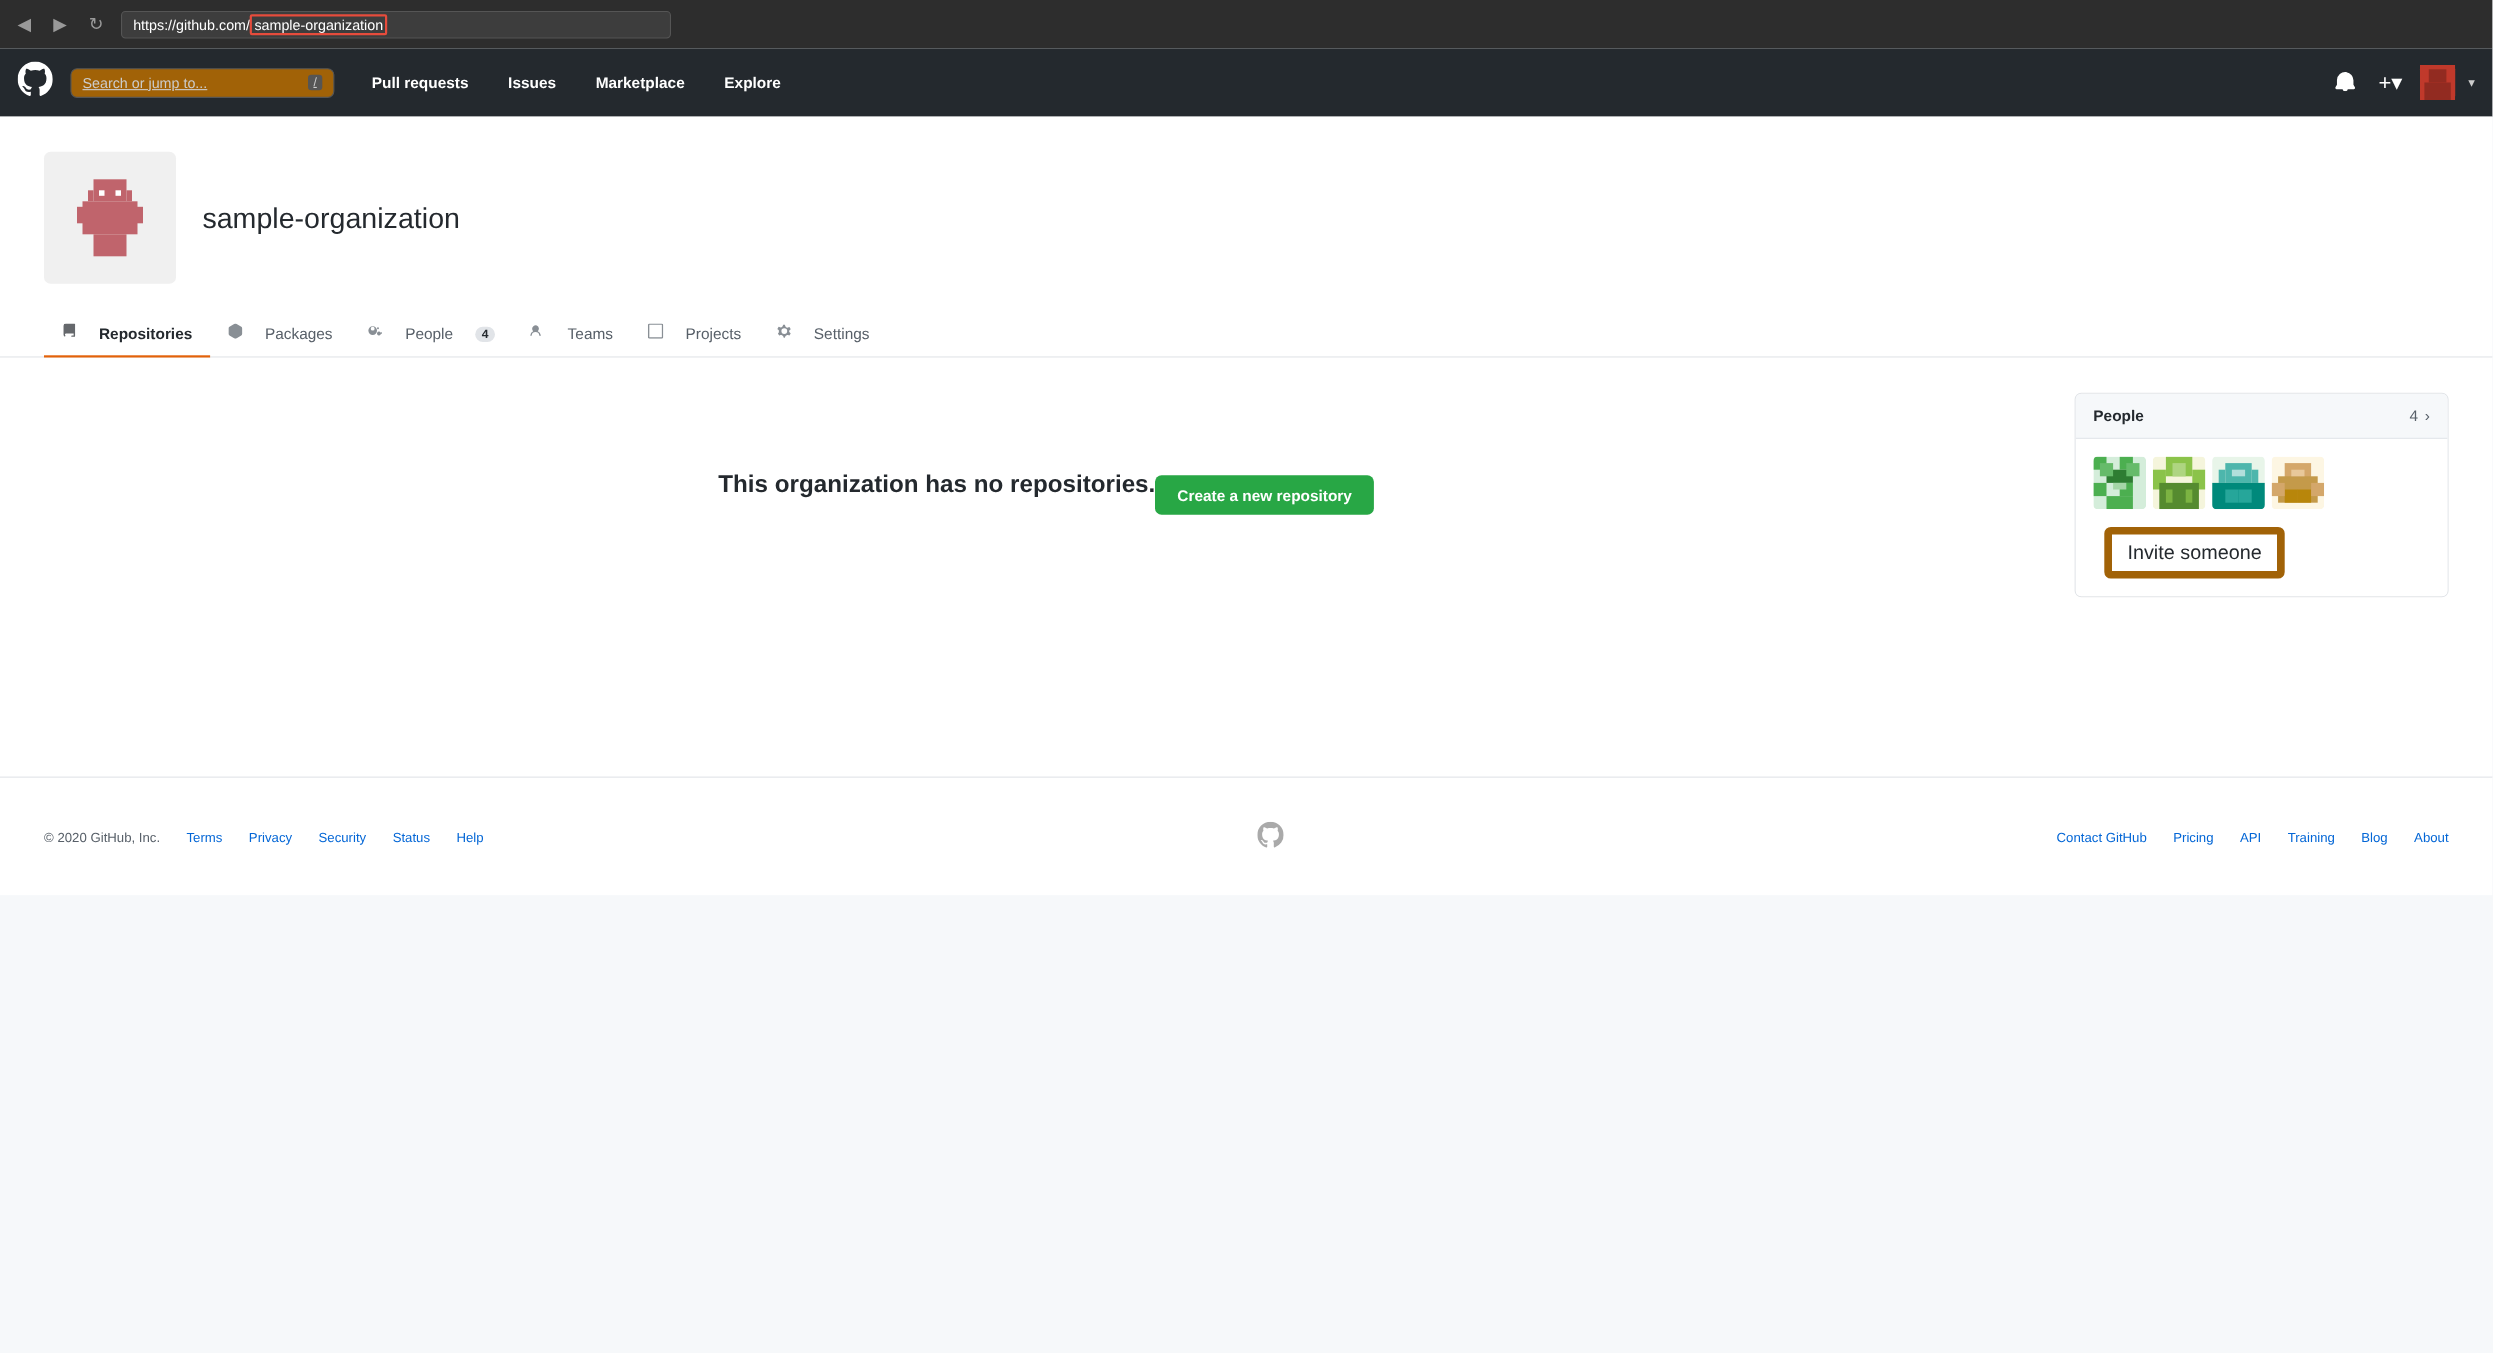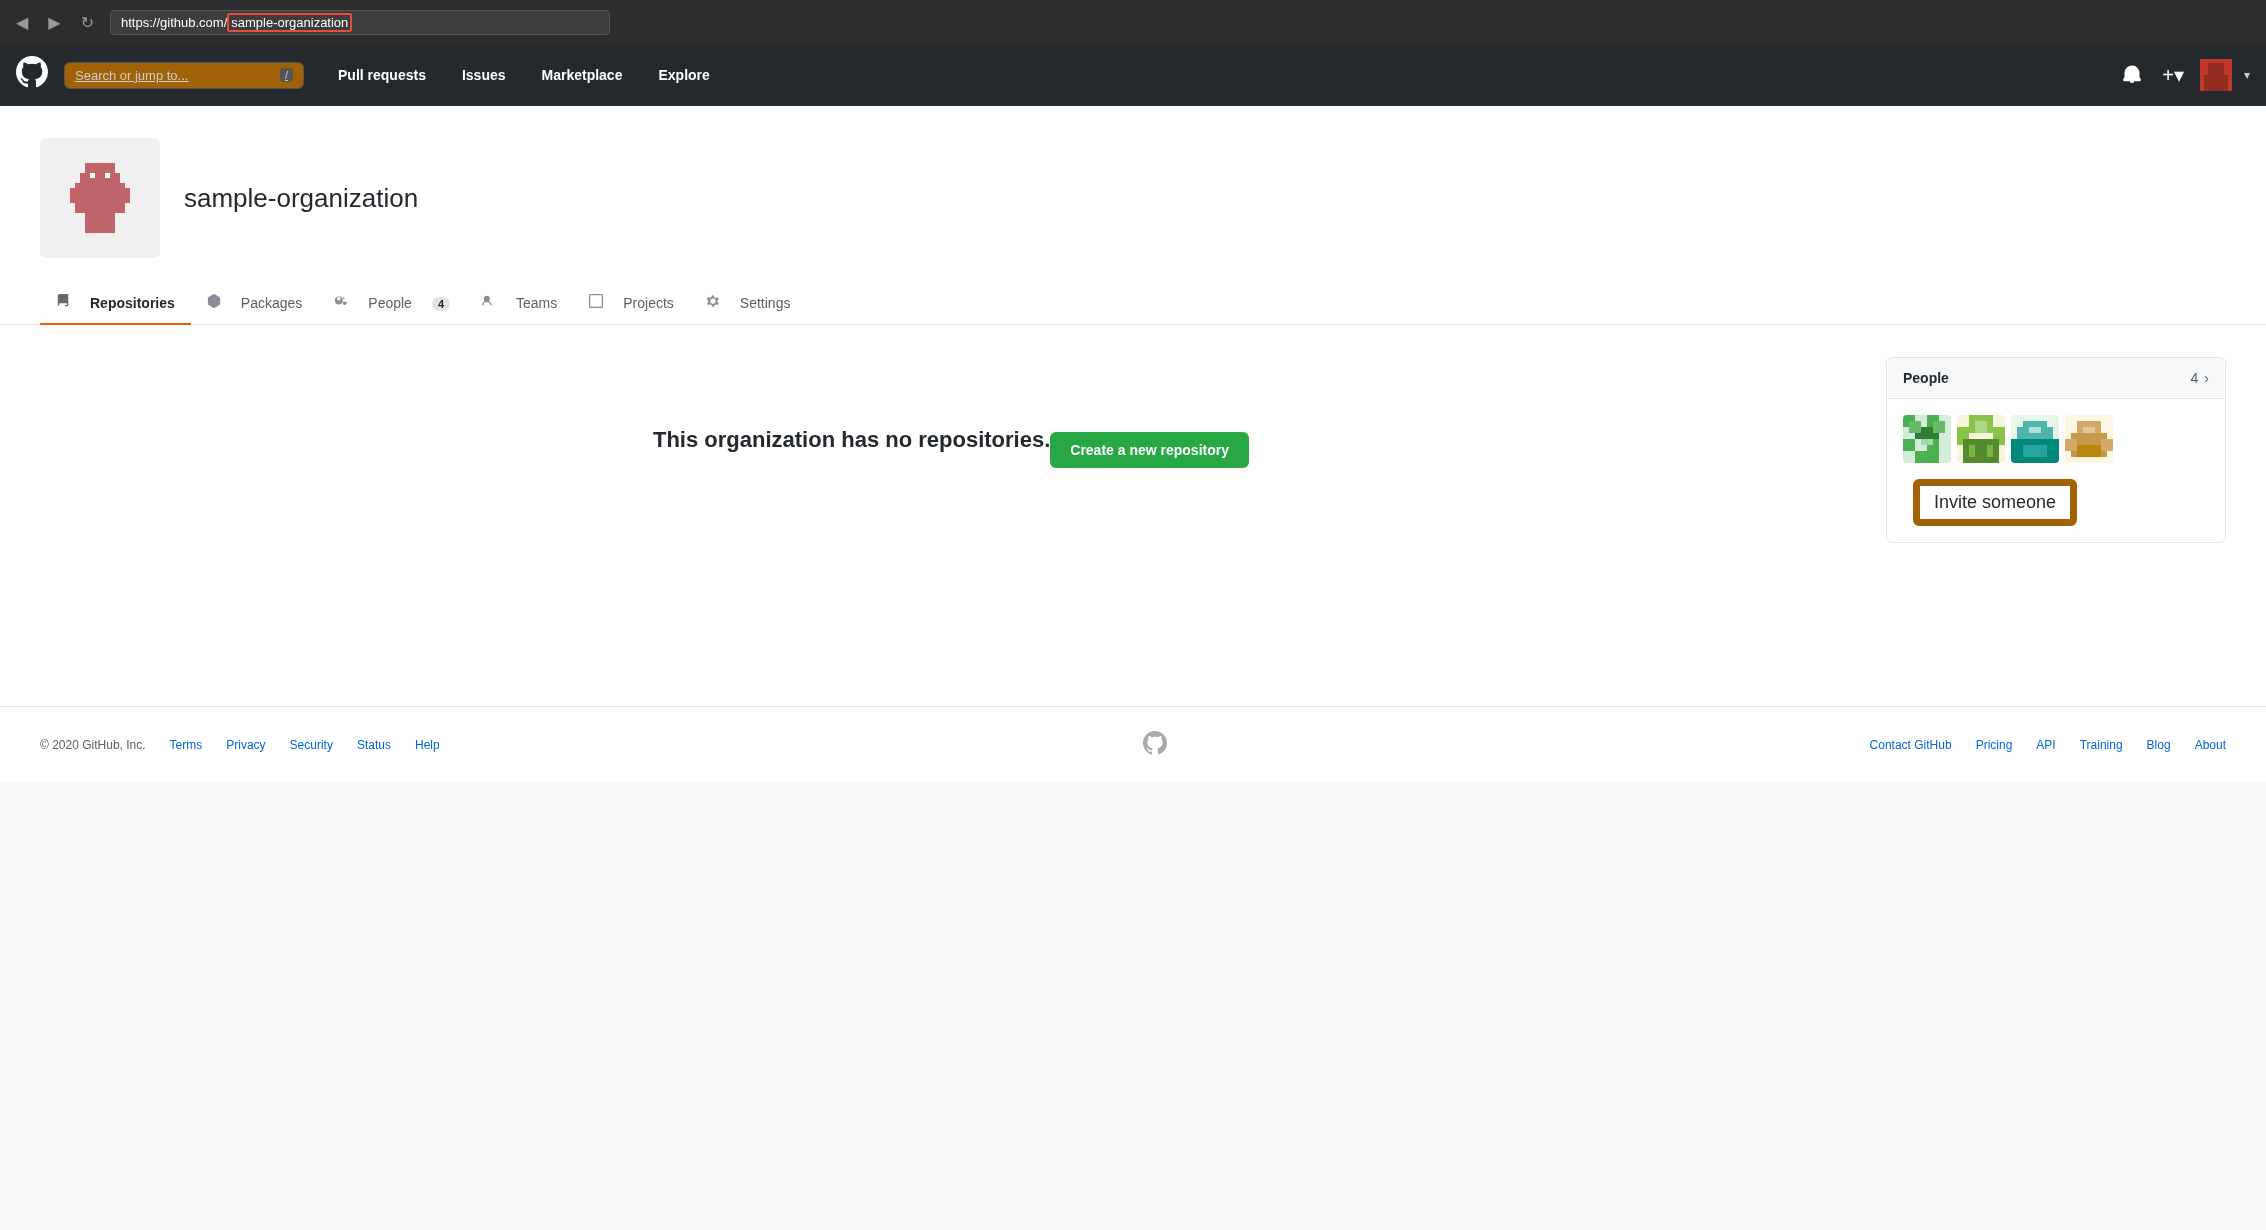--- a/index.html
+++ b/index.html
@@ -257,21 +257,21 @@
       font-size: 18px;
       cursor: pointer;
       color: #24292e;
       margin-left: 10px;
     }
 
     
     .footer {
       background: #fff;
       border-top: 1px solid #e1e4e8;
-      padding: 24px 40px;
+      padding: 40px 40px;
       display: flex;
       align-items: center;
       gap: 24px;
       flex-wrap: wrap;
       color: #586069;
       font-size: 12px;
     }
     .footer-center {
       margin: 0 auto;
     }

